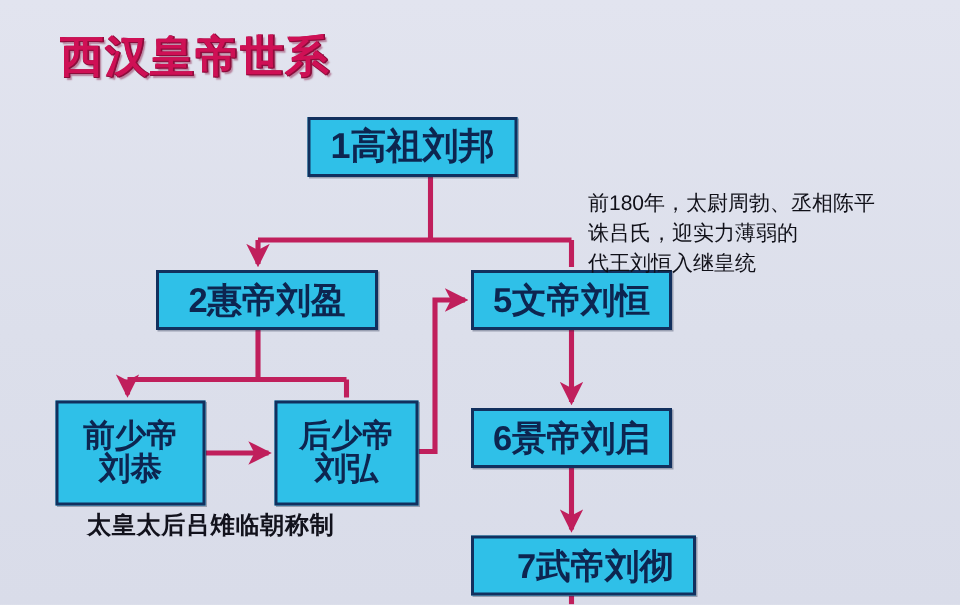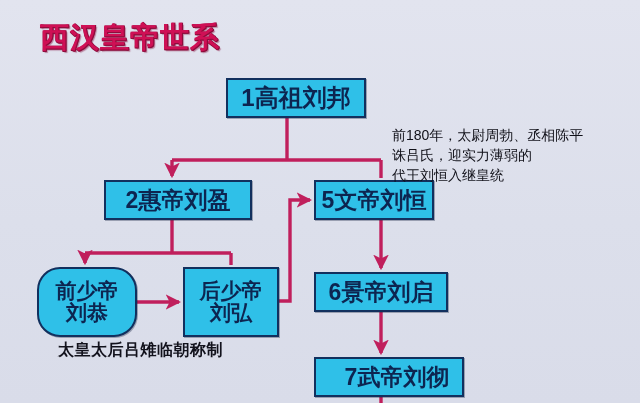--- a/index.html
+++ b/index.html
@@ -58,26 +58,26 @@
     align-items: center;
     justify-content: center;
     text-align: center;
     font-weight: bold;
     line-height: 1.05;
     letter-spacing: 0px;
     white-space: pre-line;
   }
   .node .txt { display: block; }
 
-  .n1 { left: 226px; top: 78px;  width: 140px; height: 40px; font-size: 24px; justify-content: center; }
+  .n1 { left: 205px; top: 78px;  width: 140px; height: 40px; font-size: 24px; justify-content: center; }
   .n2 { left: 104px; top: 180px; width: 148px; height: 40px; font-size: 23px; }
-  .n5 { left: 314px; top: 180px; width: 120px; height: 40px; font-size: 23px; }
+  .n5 { left: 314px; top: 180px; width: 134px; height: 40px; font-size: 23px; }
   .n6 { left: 314px; top: 272px; width: 134px; height: 40px; font-size: 23px; }
   .n7 { left: 314px; top: 357px; width: 150px; height: 40px; font-size: 23px; padding-left: 16px; }
-  .nq { left: 37px;  top: 267px; width: 100px; height: 70px; font-size: 21px; border-radius: 23px; }
+  .nq { left: 37px;  top: 267px; width: 100px; height: 70px; font-size: 21px; }
   .nh { left: 183px; top: 267px; width: 96px;  height: 70px; font-size: 21px; align-items: center; }
 
   
   .caption {
     position: absolute;
     left: 58px;
     top: 340px;
     font-size: 16px;
     font-weight: bold;
     color: #12121c;

